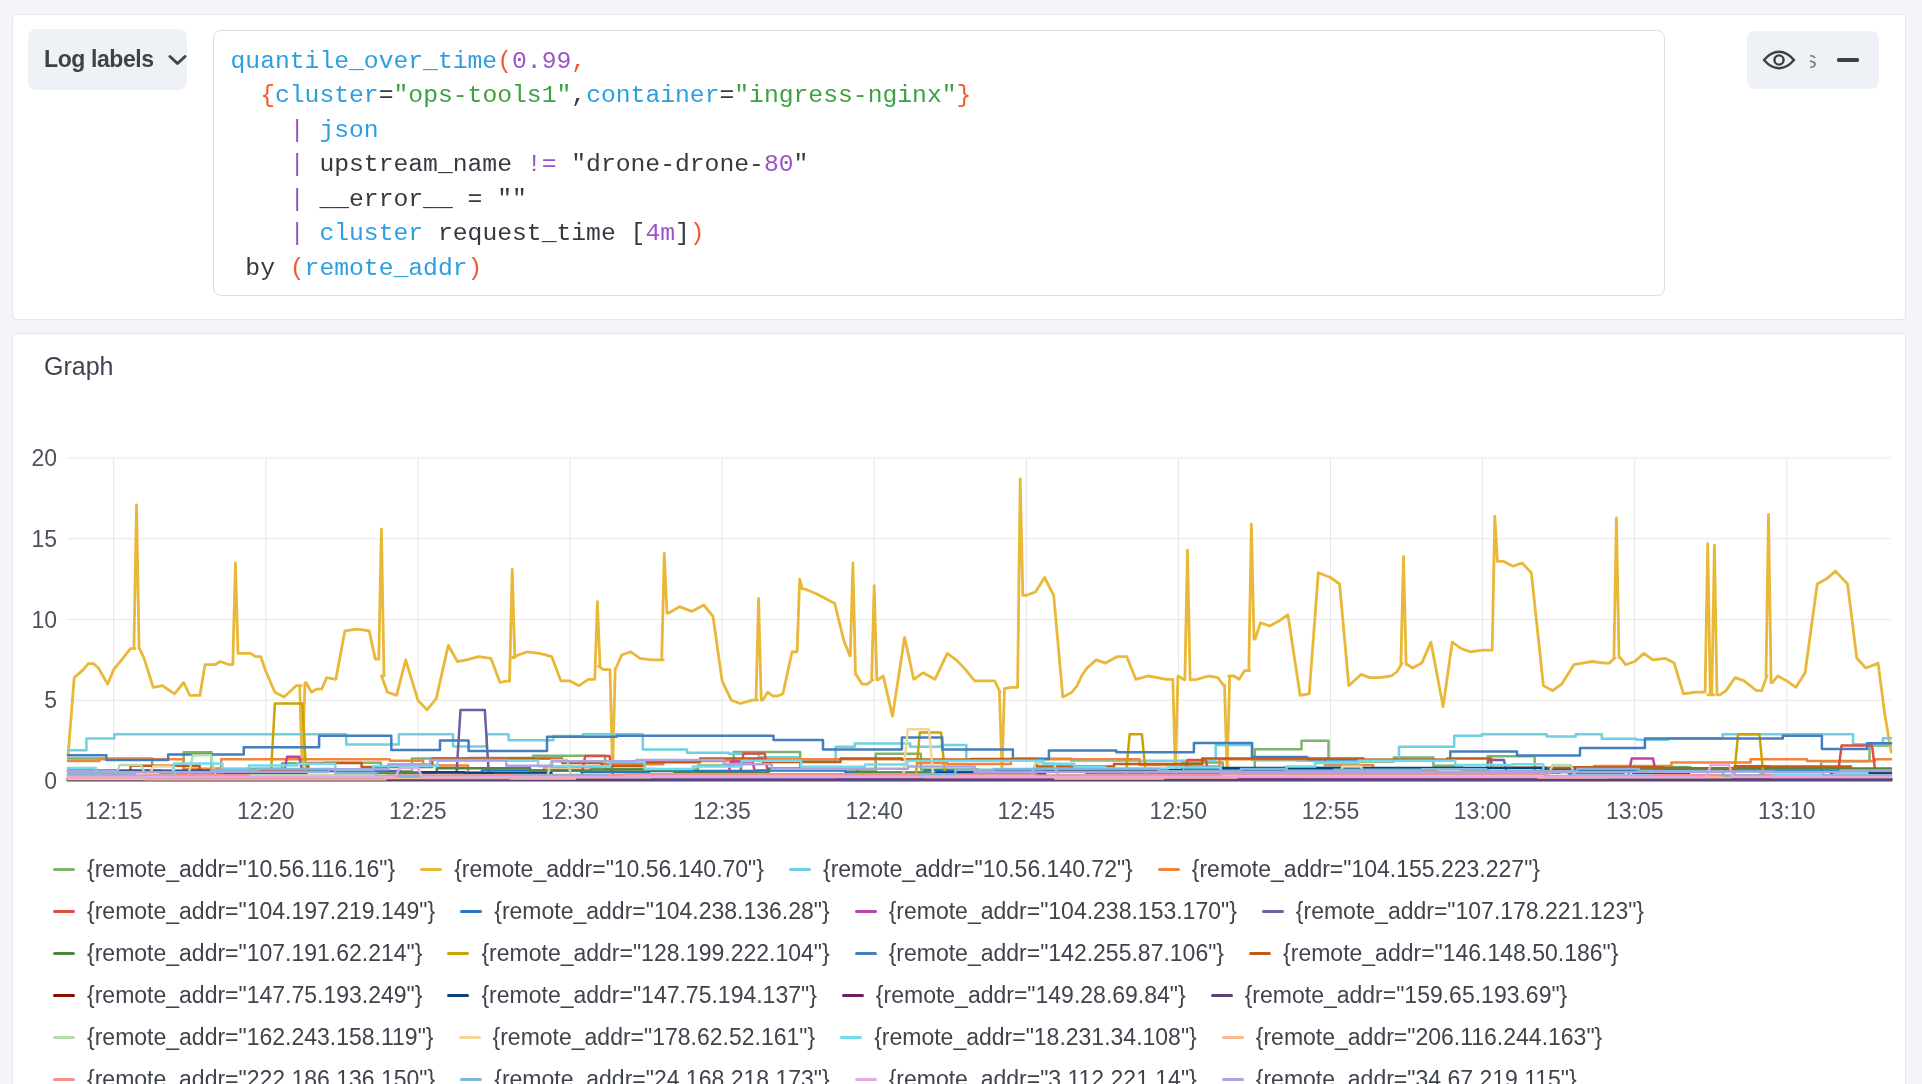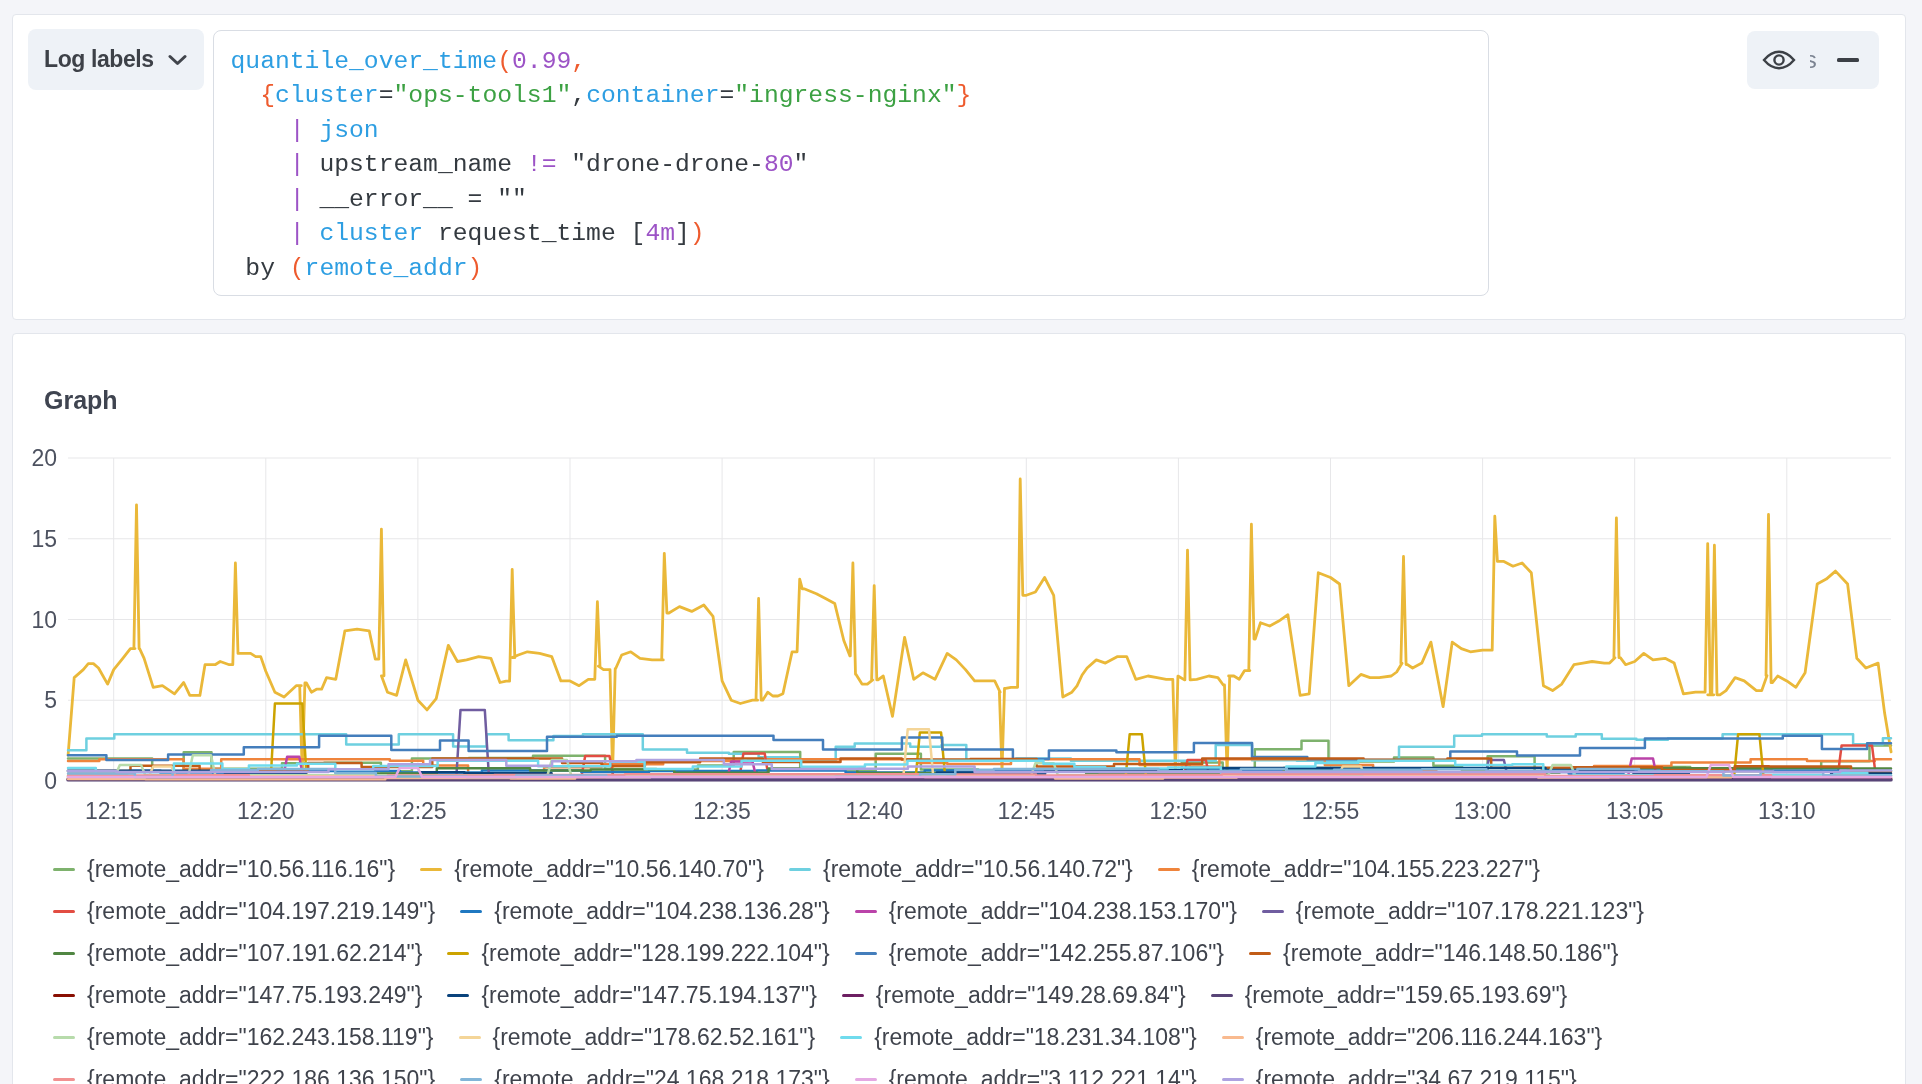--- a/index.html
+++ b/index.html
@@ -3,31 +3,31 @@
 <meta charset="utf-8">
 <style>
 * { margin:0; padding:0; box-sizing:border-box; }
 html,body { width:1922px; height:1084px; overflow:hidden; background:#f4f5f9;
   font-family:"Liberation Sans", sans-serif; }
 .panel { position:absolute; background:#fff; border:1px solid #e3e6ec; border-radius:4px; }
 #p1 { left:12px; top:14px; width:1894px; height:306px; }
 #p2 { left:12px; top:333px; width:1894px; height:800px; }
 .btn { position:absolute; background:#eef2f7; border-radius:8px; display:flex;
   align-items:center; justify-content:center; }
-#logbtn { left:28px; top:29px; width:176px; height:61px; color:#3d4148;
+#logbtn { left:28px; top:29px; width:159px; height:61px; color:#3d4148;
   font-size:23px; font-weight:700; letter-spacing:-0.4px; gap:14px; justify-content:flex-start; padding-left:16px; }
-#qbox { position:absolute; left:213px; top:30px; width:1276px; height:266px;
+#qbox { position:absolute; left:213px; top:30px; width:1452px; height:266px;
   border:1px solid #d9dde4; border-radius:8px; background:#fff; }
 #qbox pre { font-family:"Liberation Mono", monospace; font-size:24.7px;
   line-height:34.6px; padding:12.5px 0 0 16.5px; color:#343a40; }
 .tB{color:#2d9ee2;} .tO{color:#ee5b2e;} .tP{color:#9c53c6;} .tG{color:#3ca143;}
 #tbtn { left:1756px; top:31px; width:76px; height:58px; color:#7b8391; font-size:24px; }
 #ebtn { left:1747px; top:31px; width:63px; height:58px; }
 #mbtn { left:1817px; top:31px; width:62px; height:58px; }
-#gtitle { position:absolute; left:44px; top:352px; font-size:25px; font-weight:700; color:#3f4450; z-index:3;margin-top:34px;}
+#gtitle { position:absolute; left:44px; top:352px; font-size:25px; font-weight:400; color:#3f4450; z-index:3;}
 #legend { position:absolute; left:40px; top:514px; }
 .lr { display:flex; height:42px; align-items:center; }
 .li { display:flex; align-items:center; margin-right:25px; font-size:23px; color:#3f434c; }
 .li i { display:block; width:22px; height:3px; border-radius:2px; margin-right:12px; }
 </style>
 </head>
 <body>
 <div class="panel" id="p1"></div>
 <div class="btn" id="logbtn">
     <span>Log labels</span>

